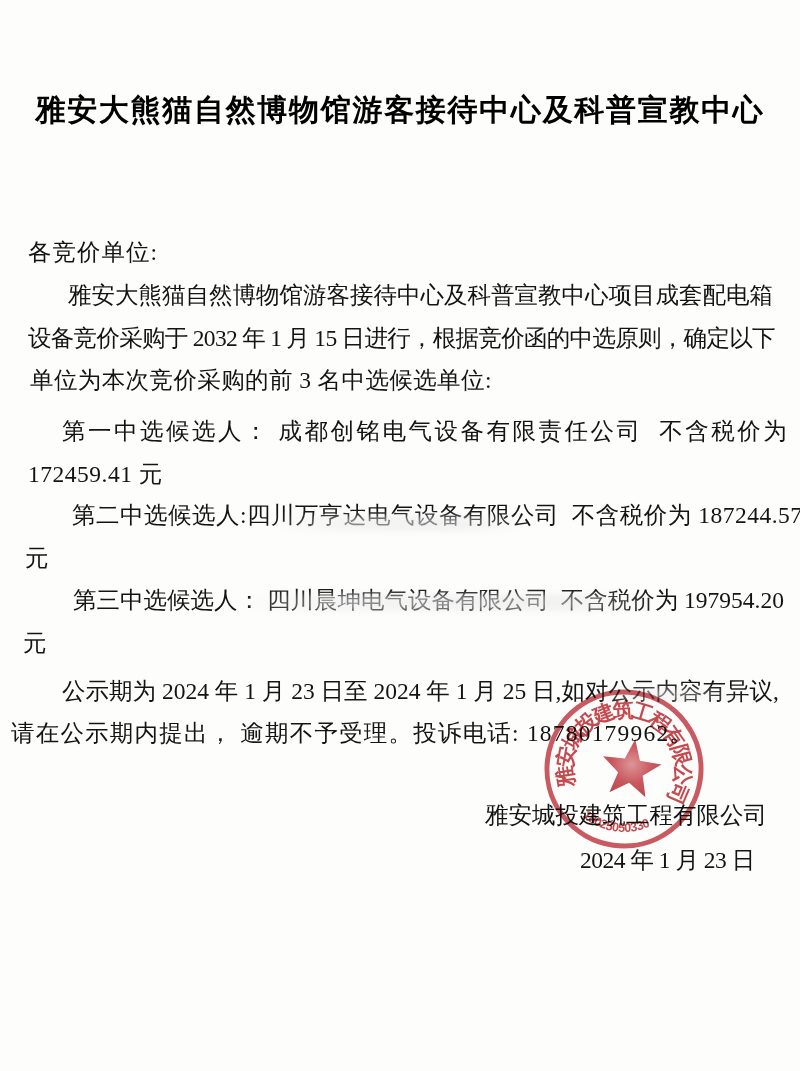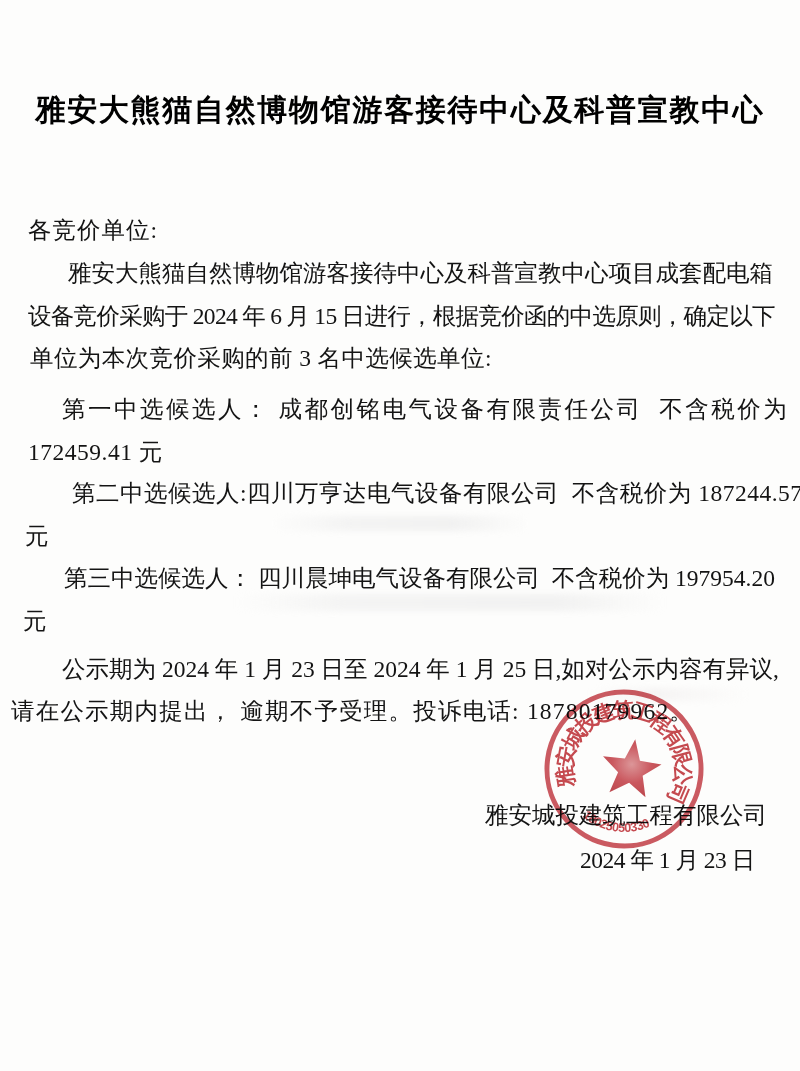--- a/index.html
+++ b/index.html
@@ -10,21 +10,21 @@
     color:#151515;
   }
   .title-line {
     position:absolute; left:0; width:100%; text-align:center;
     font-family:"Liberation Sans","DejaVu Sans",sans-serif;
     font-weight:700; color:#000;
     font-size:30px; letter-spacing:1.7px; white-space:pre;margin-top:8px;
   }
   .bline {
     position:absolute; font-size:23.5px; letter-spacing:0.4px;
-    white-space:pre; line-height:1.1; color:#141414;
+    white-space:pre; line-height:1.1; color:#141414;margin-top:22px;
   }
   .sig-line {
     position:absolute; font-size:23.5px; white-space:pre; color:#141414;
   }
   .seal { position:absolute; left:494px; top:639px; mix-blend-mode:multiply; opacity:0.92; }
   .smudge { position:absolute; filter:blur(3px); opacity:0.55; pointer-events:none; }
   .smudge-a { left:270px; top:516px; width:260px; height:15px;
     background:linear-gradient(90deg, rgba(0,0,0,0) 0%, #ececec 30%, #e8e8e8 70%, rgba(0,0,0,0) 100%); }
   .smudge-b { left:235px; top:594px; width:430px; height:17px;
     background:linear-gradient(90deg, rgba(0,0,0,0) 0%, #ededed 25%, #e9e9e9 75%, rgba(0,0,0,0) 100%); }
@@ -33,27 +33,27 @@
 </style>
 </head>
 <body>
 
 <div class="page">
 
   <div class="title-line" style="top:82px;">雅安大熊猫自然博物馆游客接待中心及科普宣教中心</div>
 
   <div class="bline" style="left:28px; top:218px; letter-spacing:1px;">各竞价单位:</div>
   <div class="bline" style="left:68px; top:261px; letter-spacing:0;">雅安大熊猫自然博物馆游客接待中心及科普宣教中心项目成套配电箱</div>
-  <div class="bline" style="left:28px; top:304px; letter-spacing:-0.7px;">设备竞价采购于 2024 年 6 月 15 日进行，根据竞价函的中选原则，确定以下</div>
+  <div class="bline" style="left:28px; top:304px; letter-spacing:-0.7px;">设备竞价采购于 2032 年 1 月 15 日进行，根据竞价函的中选原则，确定以下</div>
   <div class="bline" style="left:30px; top:346px;">单位为本次竞价采购的前 3 名中选候选单位:</div>
   <div class="bline" style="left:62px; top:397px; letter-spacing:2.5px;">第一中选候选人： 成都创铭电气设备有限责任公司  不含税价为</div>
   <div class="bline" style="left:28px; top:440px; letter-spacing:0.5px;">172459.41 元</div>
   <div class="bline" style="left:72px; top:481px; letter-spacing:0.5px;">第二中选候选人:四川万亨达电气设备有限公司  不含税价为 187244.57</div>
   <div class="bline" style="left:25px; top:524px;">元</div>
-  <div class="bline" style="left:64px; top:566px; letter-spacing:0;">第三中选候选人： 四川晨坤电气设备有限公司  不含税价为 197954.20</div>
+  <div class="bline" style="left:73px; top:566px; letter-spacing:0;">第三中选候选人： 四川晨坤电气设备有限公司  不含税价为 197954.20</div>
   <div class="bline" style="left:23px; top:609px;">元</div>
   <div class="bline" style="left:62px; top:657px; letter-spacing:0;">公示期为 2024 年 1 月 23 日至 2024 年 1 月 25 日,如对公示内容有异议,</div>
   <div class="bline" style="left:11px; top:699px; letter-spacing:1.2px;">请在公示期内提出， 逾期不予受理。投诉电话: 18780179962。</div>
 
   <div class="smudge smudge-a"></div>
   <div class="smudge smudge-b"></div>
   <div class="smudge smudge-c"></div>
 
   <div class="sig-line" style="left:485px; top:799px;">雅安城投建筑工程有限公司</div>
   <div class="sig-line" style="left:580px; top:844px; letter-spacing:-0.5px;">2024 年 1 月 23 日</div>

